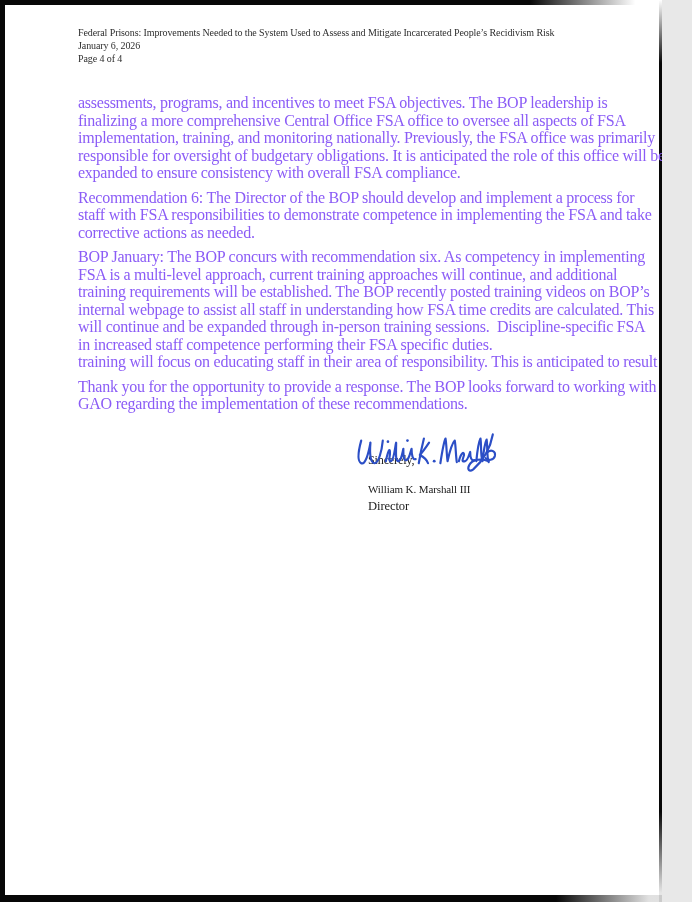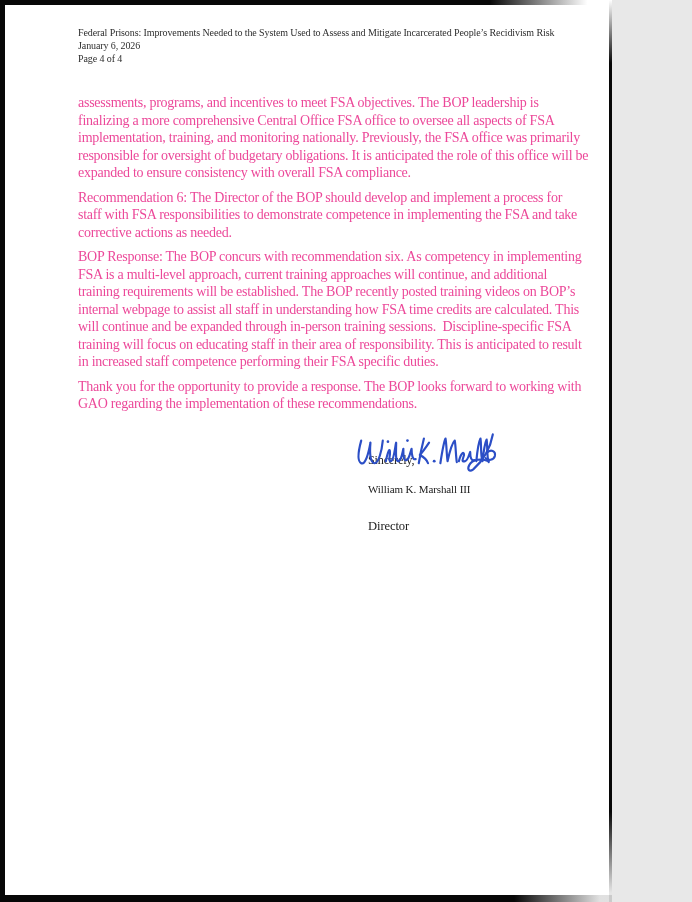--- a/index.html
+++ b/index.html
@@ -1,18 +1,18 @@
 <!DOCTYPE html>
 <html><head>
 <meta charset="utf-8">
 <style>
   html, body { margin: 0; padding: 0; background: #e8e8e8; }
   #page {
     position: relative;
-    width: 612px;
+    width: 662px;
     height: 902px;
     background: #ffffff;
     overflow: hidden;
     font-family: "Liberation Serif", "DejaVu Serif", serif;
     color: #212121;
   }
   
   .frame-top    { position:absolute; top:0; left:0; right:0; height:5px;
                   background: linear-gradient(to right, #070707 0%, #070707 80%, rgba(7,7,7,0) 96%); }
   .frame-left   { position:absolute; top:0; left:0; bottom:0; width:5px; background:#070707; }
@@ -28,43 +28,43 @@
     line-height: 13px;
     letter-spacing: -0.1px;
     color: #2e2e2e;
   }
   .header .line { white-space: pre; }
 
   .bodytext {
     position: absolute;
     left: 78px; top: 87px;
     width: 545px;
-    font-size: 14px;
+    font-size: 16px;
     line-height: 17.5px;
     letter-spacing: -0.25px;
-    color: #ec4899;
+    color: #8b5cf6;
   }
   .bodytext p { margin: 0 0 7px 0; }
   .bodytext .line { white-space: pre; }
   .lead { font-weight: 400; }
 
   .salutation {
     position: absolute; left: 368px; top: 412px;
     font-size: 12.2px; line-height: 17px; letter-spacing: -0.2px; white-space: pre; margin-top: 40px;
   }
   .signature {
     position: absolute; left: 354px; top: 427px; width: 146px; height: 56px;
   }
   .typed-name {
     position: absolute; left: 368px; top: 481px;
     font-size: 11px; line-height: 16px; letter-spacing: -0.1px; white-space: pre;
   }
   .sig-title {
     position: absolute; left: 368px; top: 498px;
-    font-size: 12.6px; line-height: 16px; letter-spacing: -0.1px; white-space: pre; margin-top: 20px;
+    font-size: 12.6px; line-height: 16px; letter-spacing: -0.1px; white-space: pre;
   }
 </style>
 </head>
 <body>
 
 <div id="page">
 
   <div class="frame-top"></div>
   <div class="frame-left"></div>
   <div class="frame-bottom"></div>
@@ -89,27 +89,27 @@
 
     <p>
       </p>
       <div class="line"><span class="lead">Recommendation 6:</span><span> The Director of the BOP should develop and implement a process for</span></div>
       <div class="line">staff with FSA responsibilities to demonstrate competence in implementing the FSA and take</div>
       <div class="line">corrective actions as needed.</div>
     <p></p>
 
     <p>
       </p>
-      <div class="line"><span class="lead">BOP Response:</span><span> The BOP concurs with recommendation six. As competency in implementing</span></div>
+      <div class="line"><span class="lead">BOP January:</span><span> The BOP concurs with recommendation six. As competency in implementing</span></div>
       <div class="line">FSA is a multi-level approach, current training approaches will continue, and additional</div>
       <div class="line">training requirements will be established. The BOP recently posted training videos on BOP’s</div>
       <div class="line">internal webpage to assist all staff in understanding how FSA time credits are calculated. This</div>
       <div class="line">will continue and be expanded through in-person training sessions.  Discipline-specific FSA</div>
+      <div class="line">in increased staff competence performing their FSA specific duties.</div>
       <div class="line">training will focus on educating staff in their area of responsibility. This is anticipated to result</div>
-      <div class="line">in increased staff competence performing their FSA specific duties.</div>
     <p></p>
 
     <p>
       </p>
       <div class="line">Thank you for the opportunity to provide a response. The BOP looks forward to working with</div>
       <div class="line">GAO regarding the implementation of these recommendations.</div>
     <p></p>
 
   </div>
 

